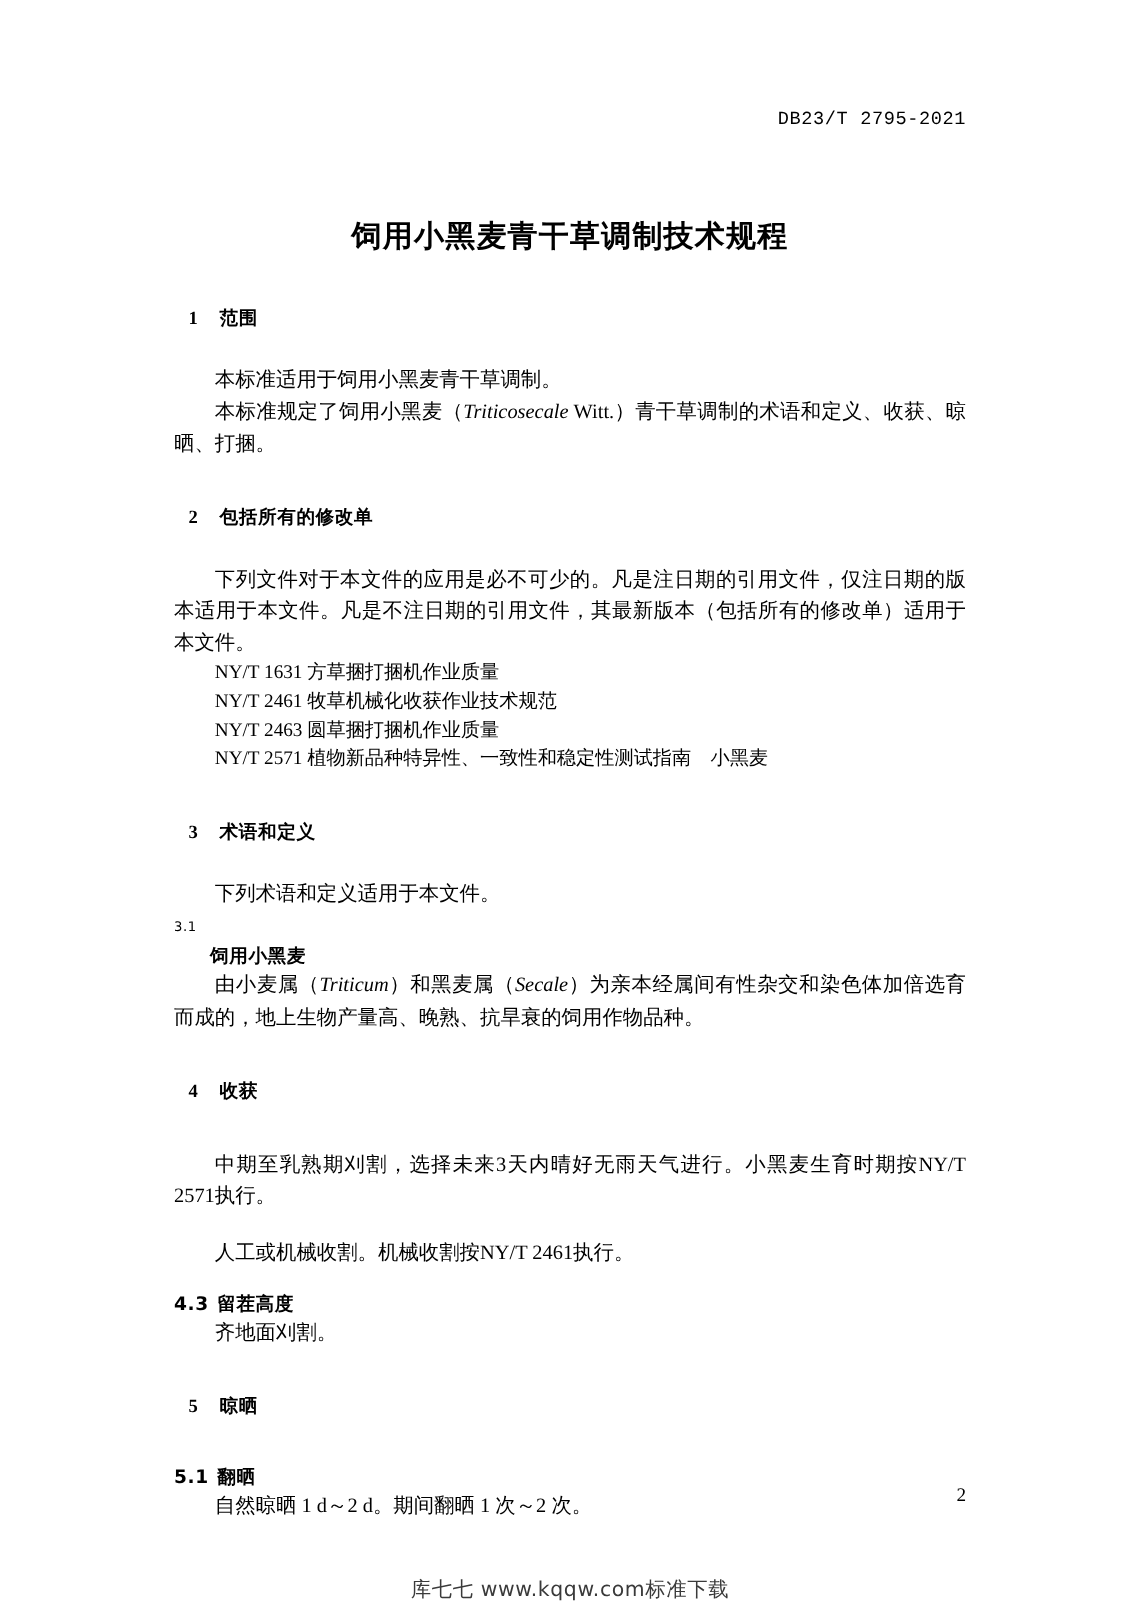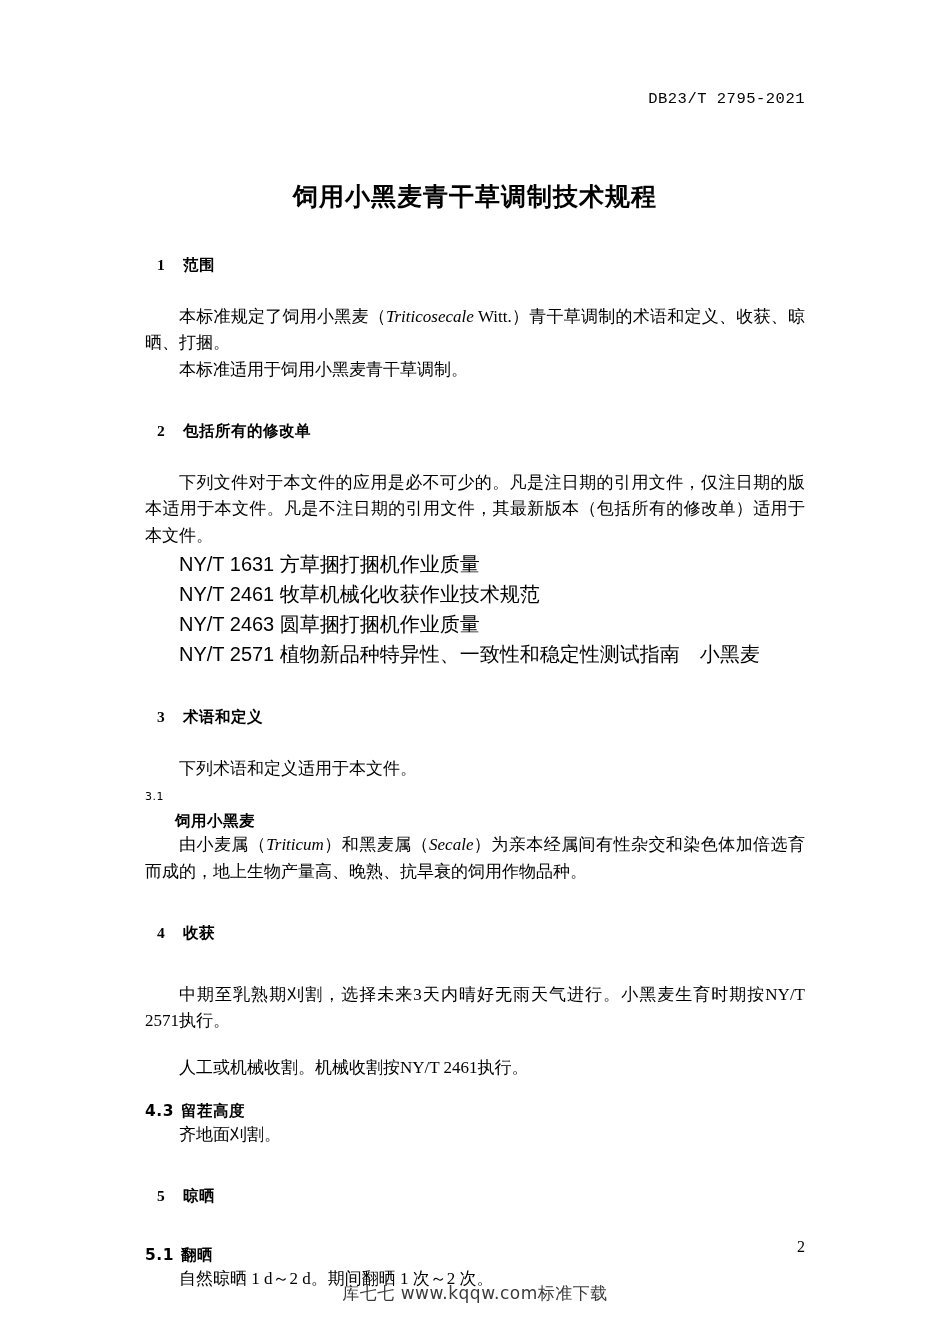--- a/index.html
+++ b/index.html
@@ -90,22 +90,22 @@
     font-size: 17px;
     line-height: 1.55;
     margin: 0;
     text-align: justify;
     text-justify: inter-ideograph;
   }
   p.indent {
     text-indent: 34px;
   }
   .ref-line {
-    font-family: Liberation Sans, sans-serif;
-    font-size: 20px;
+    font-family: Liberation Serif, serif;
+    font-size: 16px;
     line-height: 1.5;
     margin: 0;
     padding-left: 34px;
   }
   .it { font-style: italic; }
 
   .sp-8 { height: 8px; }
   .sp-16 { height: 16px; }
   .sp-20 { height: 20px; }
   .sp-26 { height: 26px; }
@@ -115,43 +115,43 @@
     position: absolute;
     right: 145px;
     bottom: 88px;
     font-family: "Liberation Serif", serif;
     font-size: 16px;
   }
   .footer-watermark {
     position: absolute;
     left: 0;
     right: 0;
-    bottom: 39px;
+    bottom: 8px;
     text-align: center;
     font-family: "DejaVu Sans", sans-serif;
     font-size: 17px;
     color: #3a3a3a;
     letter-spacing: 0.5px;
   }
 </style>
 </head>
 <body>
 
 <div class="page">
 
   <div class="header-std-no">DB23/T 2795-2021</div>
 
   <h1 class="doc-title">饲用小黑麦青干草调制技术规程</h1>
 
   <div class="sp-30"></div>
 
   <p class="clause-h1"><span class="num">1</span><span>范围</span></p>
   <div class="sp-16"></div>
+  <p class="body-text indent">本标准适用于饲用小黑麦青干草调制。</p>
   <p class="body-text indent"><span>本标准规定了饲用小黑麦（</span><span class="it">Triticosecale</span><span> Witt.）青干草调制的术语和定义、收获、晾晒、打捆。</span></p>
-  <p class="body-text indent">本标准适用于饲用小黑麦青干草调制。</p>
 
   <div class="sp-26"></div>
 
   <p class="clause-h1"><span class="num">2</span><span>包括所有的修改单</span></p>
   <div class="sp-16"></div>
   <p class="body-text indent">下列文件对于本文件的应用是必不可少的。凡是注日期的引用文件，仅注日期的版本适用于本文件。凡是不注日期的引用文件，其最新版本（包括所有的修改单）适用于本文件。</p>
   <p class="ref-line">NY/T 1631 方草捆打捆机作业质量</p>
   <p class="ref-line">NY/T 2461 牧草机械化收获作业技术规范</p>
   <p class="ref-line">NY/T 2463 圆草捆打捆机作业质量</p>
   <p class="ref-line">NY/T 2571 植物新品种特异性、一致性和稳定性测试指南　小黑麦</p>

